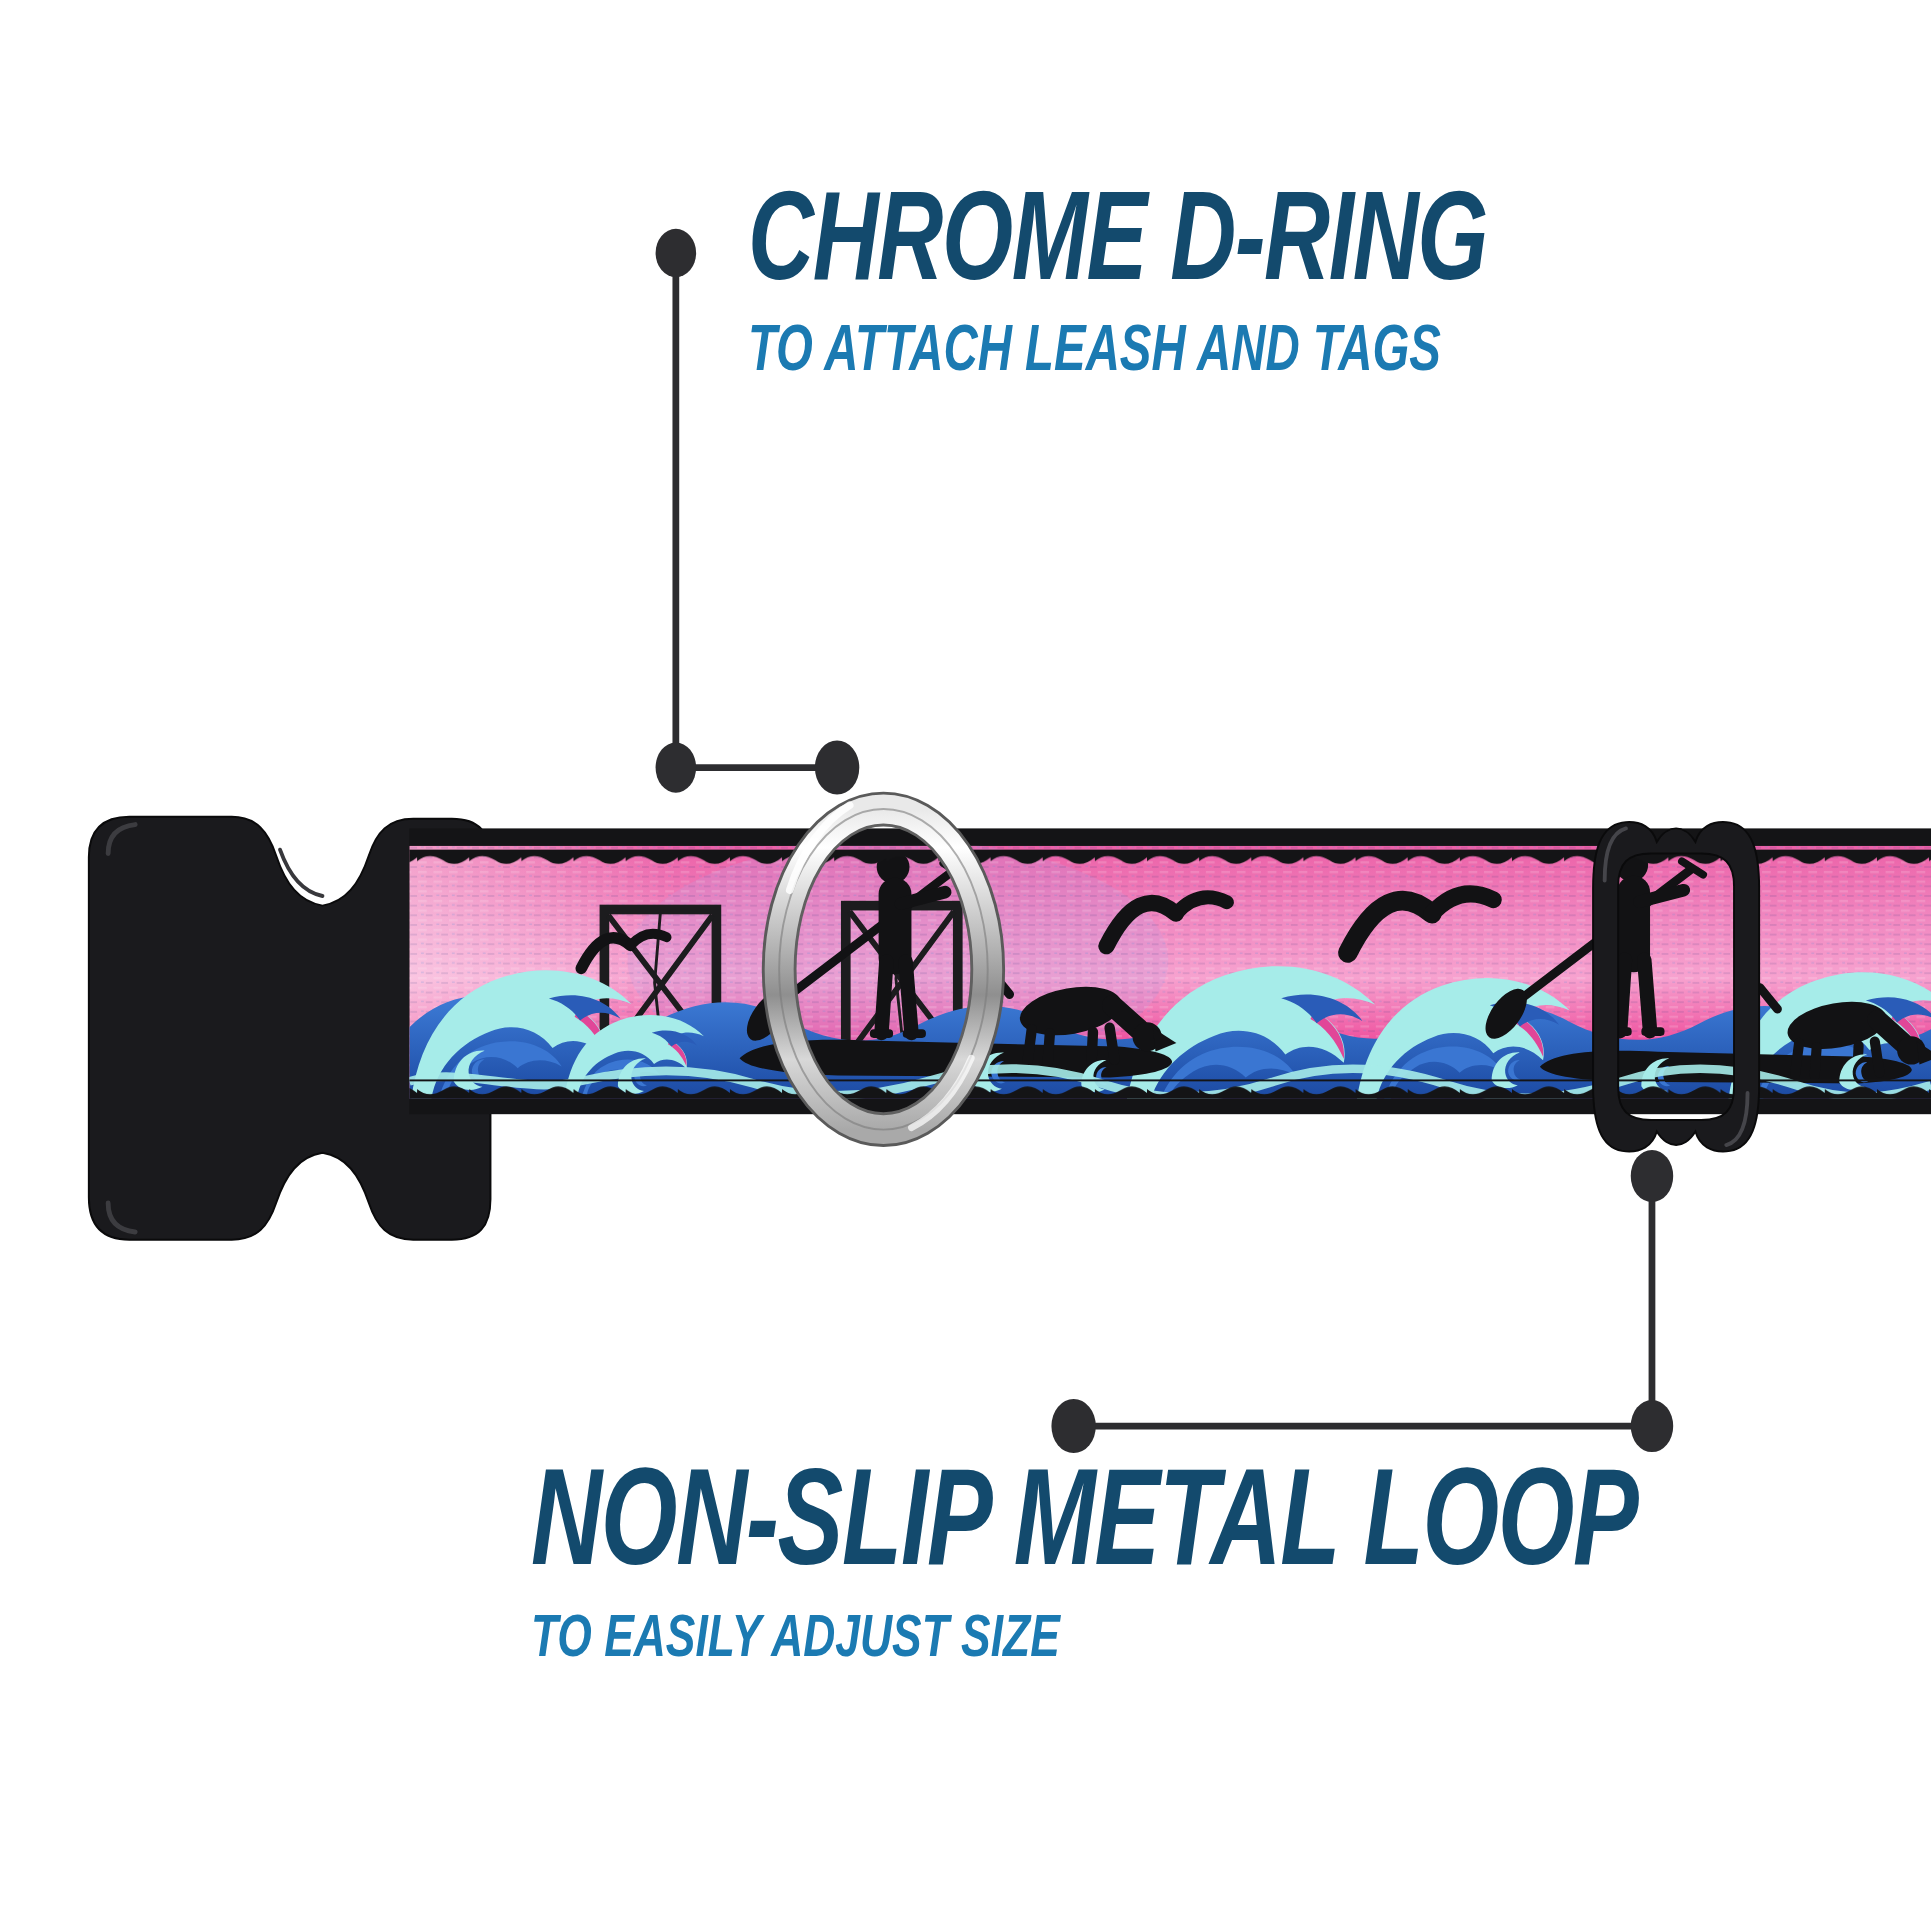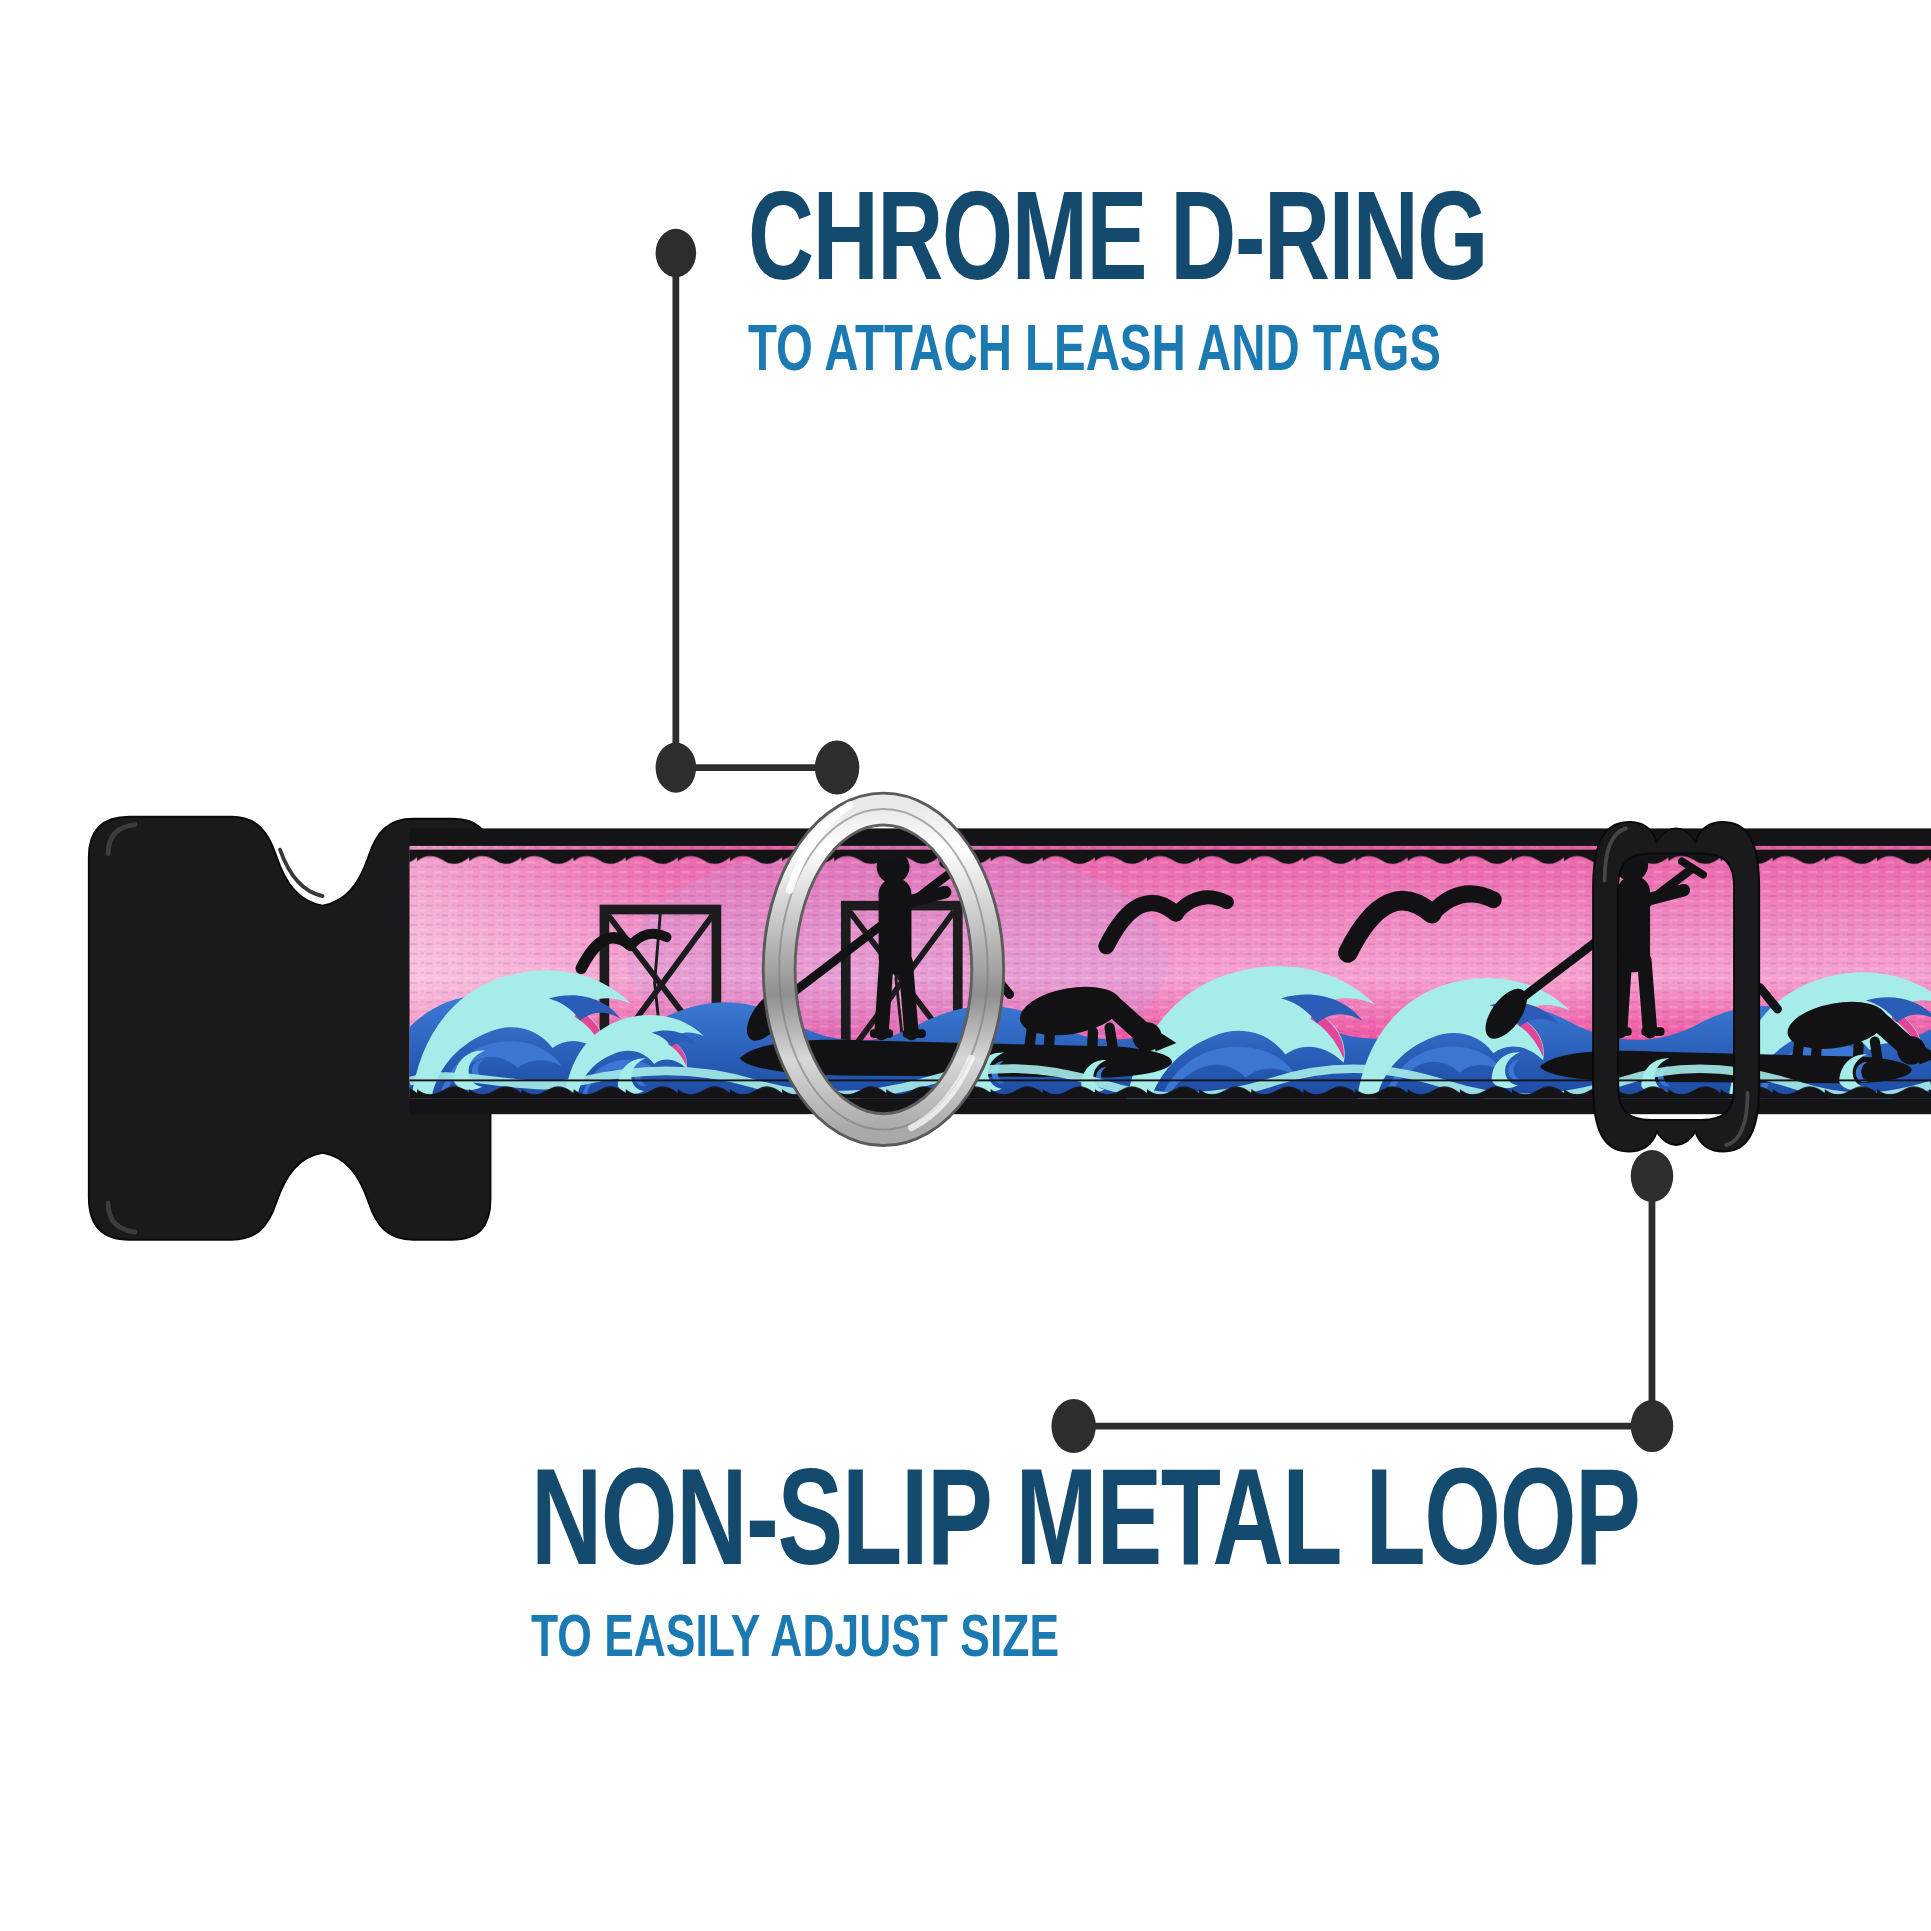--- a/index.html
+++ b/index.html
@@ -1,18 +1,18 @@
 <!DOCTYPE html>
 <html><head>
 <meta charset="utf-8">
 <style>
   html,body{margin:0;padding:0;background:#ffffff;}
   .stage{
     position:relative;width:1931px;height:1931px;overflow:hidden;
-    background:#ffffff;font-family:"Liberation Sans",sans-serif;
+    background:#ffffff;font-family:"Liberation Sans",sans-serif;font-style:italic;
   }
   .stage svg.scene{position:absolute;left:0;top:0;}
   .callout{position:absolute;white-space:nowrap;line-height:1;}
   .callout .title{
     font-weight:bold;color:#134a6d;transform:scaleX(0.72);
     transform-origin:left top;letter-spacing:-1.9px;
   }
   .callout .subtitle{
     font-weight:bold;color:#1b7ab2;transform:scaleX(0.74);
     transform-origin:left top;letter-spacing:0px;

